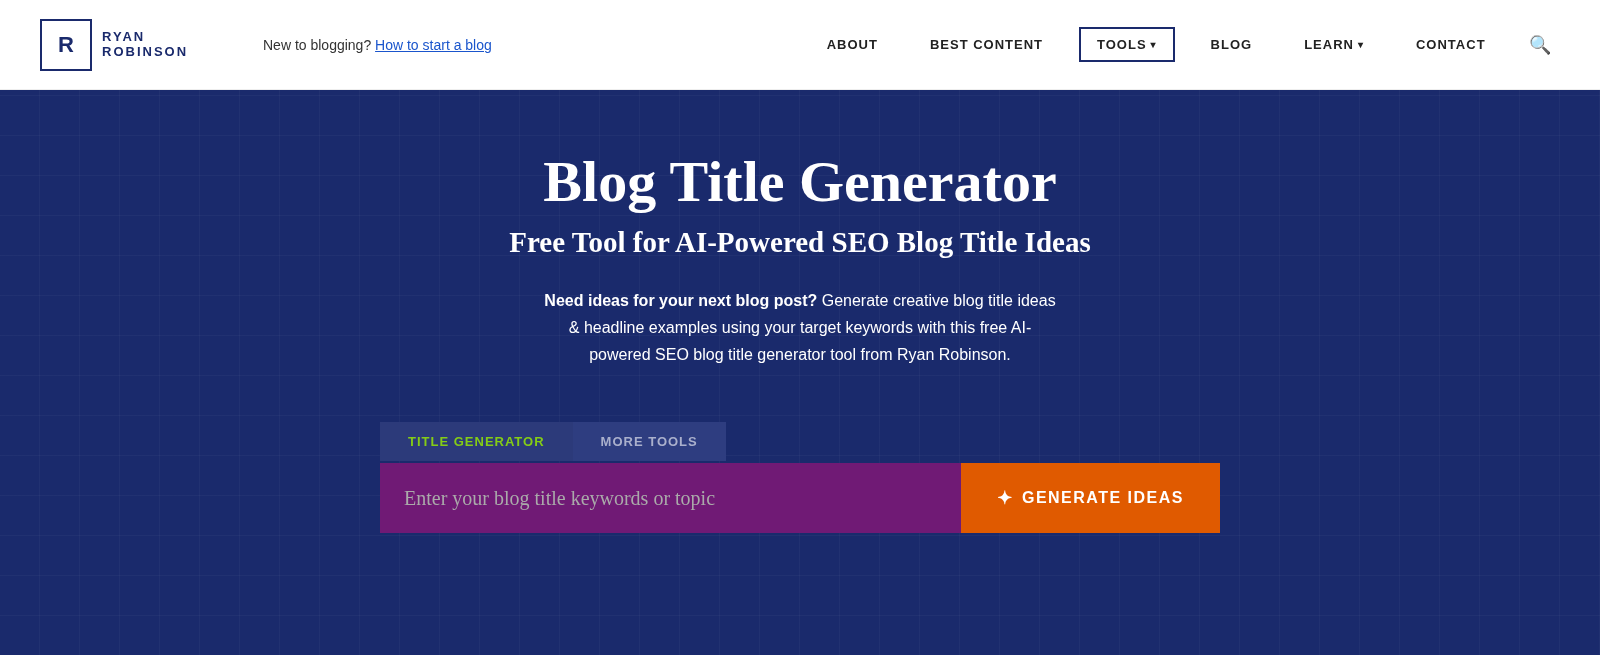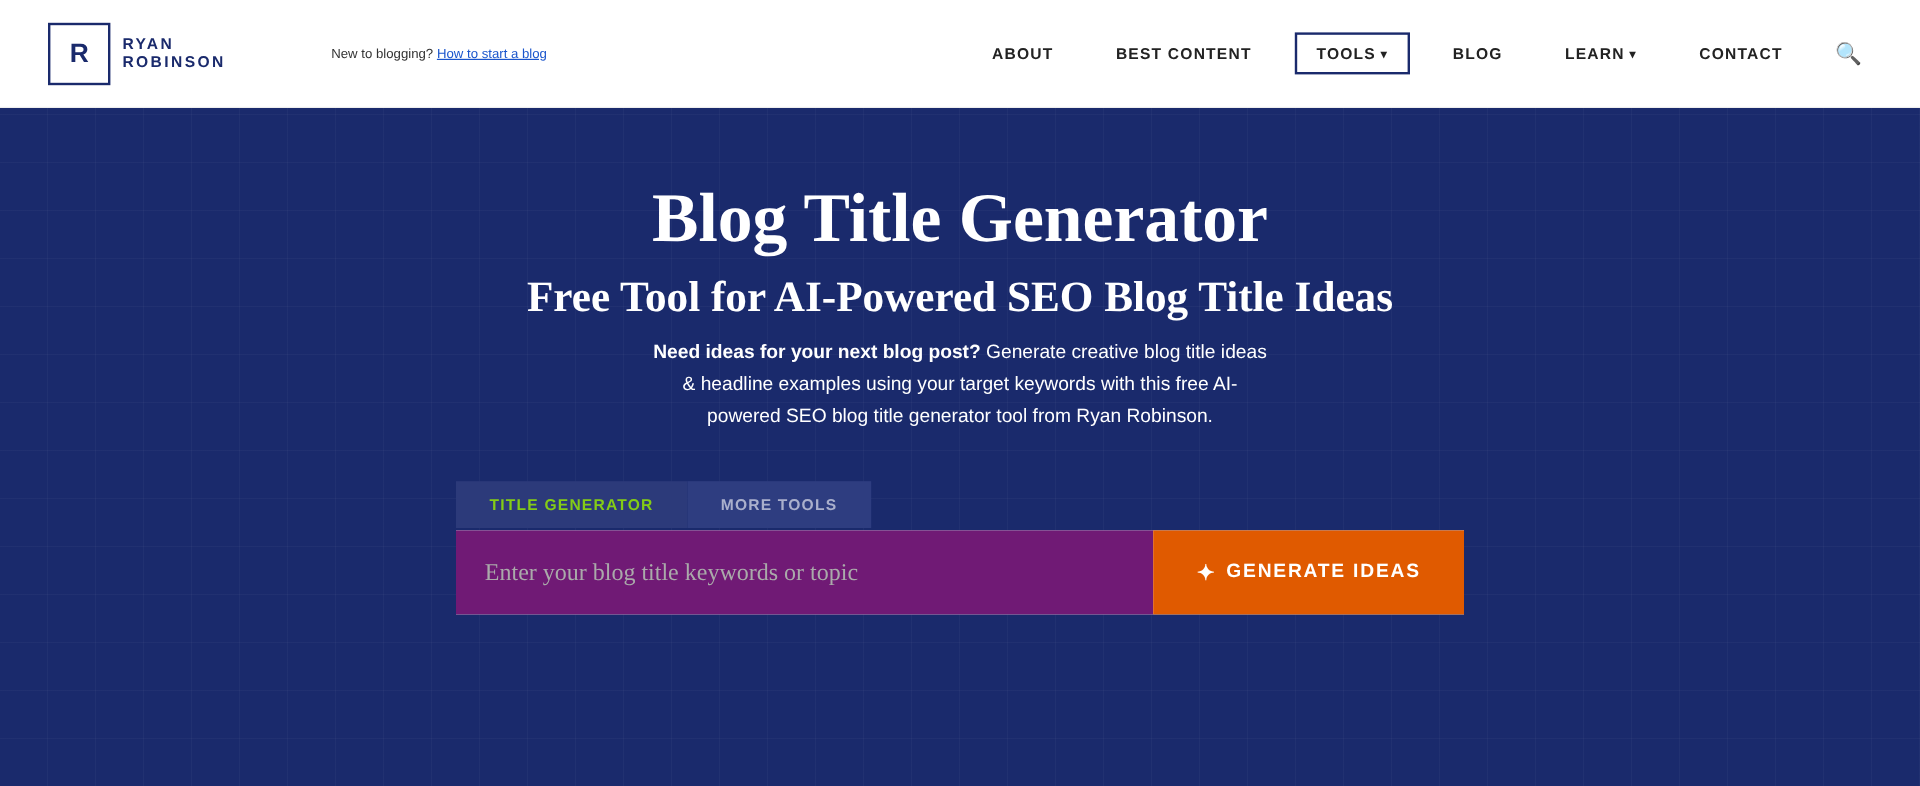--- a/index.html
+++ b/index.html
@@ -41,23 +41,23 @@
       line-height: 1.1;
     }
     .logo-name {
       font-family: Arial, sans-serif;
       font-weight: 900;
       font-size: 13px;
       color: #1a2a6c;
       letter-spacing: 2px;
     }
     .tagline-area {
-      margin-left: 36px;
-      font-family: Arial, sans-serif;
-      font-size: 11px;
+      margin-left: 23px;
+      font-family: Arial, sans-serif;
+      font-size: 14px;
       color: #333;
       white-space: nowrap;
     }
     .tagline-area a {
       color: #1a55cc;
       text-decoration: underline;
     }
     .nav {
       display: flex;
       align-items: center;
@@ -121,33 +121,33 @@
       font-weight: 900;
       font-size: 58px;
       color: #fff;
       text-align: center;
       line-height: 1.1;
       margin-bottom: 12px;
     }
     .hero-subtitle {
       font-family: Georgia, serif;
       font-weight: 700;
-      font-size: 36px;
+      font-size: 29px;
       color: #fff;
       text-align: center;
-      margin-bottom: 12px;
+      margin-bottom: 28px;
     }
     .hero-description {
       font-family: Arial, sans-serif;
       font-size: 16px;
       color: #fff;
       text-align: center;
       max-width: 520px;
       line-height: 1.7;
-      margin-bottom: 40px;
+      margin-bottom: 54px;
     }
     .hero-description strong {
       font-weight: 700;
     }
 
     
     .tabs-container {
       width: 100%;
       max-width: 840px;
     }

